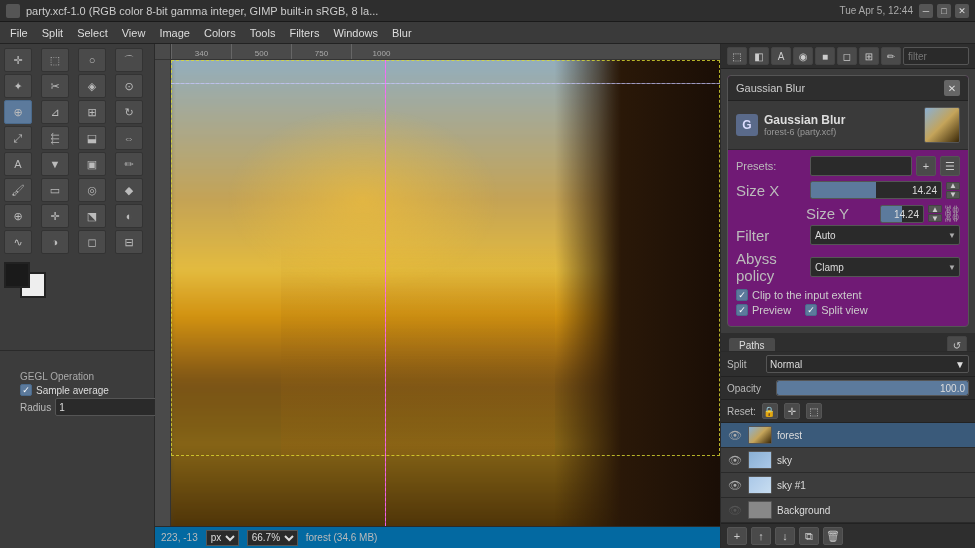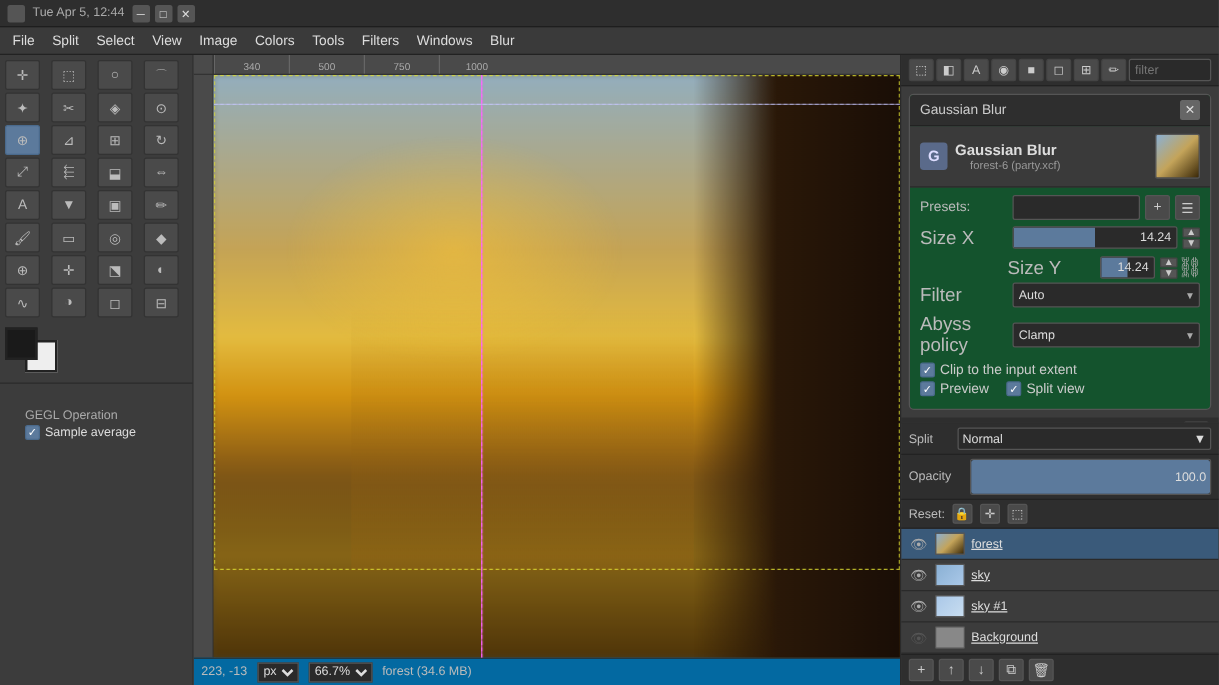--- a/index.html
+++ b/index.html
@@ -93,20 +93,21 @@
       border: 2px solid #222;
       position: absolute;
       cursor: pointer;
     }
     .fg-color { background: #1a1a1a; top: 0; left: 0; z-index: 2; }
     .bg-color { background: #eee; top: 10px; left: 16px; z-index: 1; }
 
     #gegl-section {
       padding: 20px;
       border-top: 1px solid #2a2a2a;
+      margin-top: 44px;
     }
     .section-label { font-size: 10px; color: #aaa; margin-bottom: 2px; }
     .checkbox-row { display: flex; align-items: center; gap: 4px; font-size: 10px; margin-bottom: 2px; }
     .slider-row { display: flex; align-items: center; gap: 4px; }
     .slider-label { font-size: 10px; width: 45px; color: #bbb; }
     .slider-input {
       flex: 1;
       height: 18px;
       background: #2a2a2a;
       border: 1px solid #555;
@@ -264,21 +265,21 @@
     #right-panels {
       width: 255px;
       background: #3c3c3c;
       border-left: 1px solid #2a2a2a;
       display: flex;
       flex-direction: column;
     }
 
     
     #gaussian-blur-dialog {
-      background: #14532d;
+      background: #701a75;
       border: 1px solid #555;
       border-radius: 4px;
       margin: 6px;
       overflow: hidden;
     }
     .dialog-titlebar {
       background: #2e2e2e;
       padding: 4px 8px;
       display: flex;
       align-items: center;
@@ -313,21 +314,21 @@
       border-radius: 3px;
       display: flex;
       align-items: center;
       justify-content: center;
       font-size: 12px;
       font-weight: bold;
       color: #ddf;
     }
     .dialog-plugin-info { flex: 1; }
     .dialog-plugin-name { font-size: 12px; font-weight: bold; color: #ddd; }
-    .dialog-plugin-sub { font-size: 9px; color: #999; margin-left: 12px; }
+    .dialog-plugin-sub { font-size: 9px; color: #999; }
     .dialog-thumb {
       width: 36px;
       height: 36px;
       background: linear-gradient(135deg, #8ab0d4, #c4a45a, #3a2808);
       border: 1px solid #555;
       border-radius: 2px;
     }
 
     .dialog-body { padding: 6px 8px; }
     .dialog-row {
@@ -559,21 +560,21 @@
       display: flex;
       align-items: center;
       gap: 4px;
       padding: 3px 6px;
       background: #2e2e2e;
       border-bottom: 1px solid #222;
     }
     .opacity-label { font-size: 10px; color: #bbb; width: 45px; }
     .opacity-slider {
       flex: 1;
-      height: 29px;
+      height: 16px;
       background: #2a2a2a;
       border: 1px solid #555;
       border-radius: 2px;
       position: relative;
     }
     .opacity-fill {
       position: absolute;
       left: 0; top: 0; bottom: 0;
       background: #5c7a9c;
       width: 100%;
@@ -624,21 +625,21 @@
       font-size: 11px;
       color: #aaa;
     }
     .layer-thumb {
       width: 24px;
       height: 18px;
       border: 1px solid #555;
       border-radius: 1px;
       flex-shrink: 0;
     }
-    .layer-name { font-size: 10px; color: #ddd; flex: 1; text-decoration: underline; }
+    .layer-name { font-size: 10px; color: #ddd; flex: 1; }
 
     .layers-footer {
       display: flex;
       align-items: center;
       gap: 4px;
       padding: 3px 6px;
       background: #2e2e2e;
       border-top: 1px solid #222;
     }
     .layer-action-btn {
@@ -688,20 +689,21 @@
       font-size: 10px;
       padding: 0 4px;
       min-width: 60px;
     }
   </style>
 </head>
 <body>
 
 <div id="title-bar">
   <div class="win-icon"></div>
+  <span class="title-text">party.xcf-1.0 (RGB color 8-bit gamma integer, GIMP built-in sRGB, 8 la...</span>
   <span style="font-size:10px;color:#aaa;">Tue Apr 5, 12:44</span>
   <div class="win-btns">
     <div class="win-btn">─</div>
     <div class="win-btn">□</div>
     <div class="win-btn">✕</div>
   </div>
 </div>
 
 <div id="menu-bar">
   <div class="menu-item">File</div>
@@ -758,20 +760,25 @@
       <div class="color-box bg-color"></div>
       <div class="color-box fg-color"></div>
     </div>
 
     <div id="gegl-section">
       <div class="section-label">GEGL Operation</div>
       <div class="checkbox-row">
         <div class="cb-check">✓</div>
         <span>Sample average</span>
       </div>
+      <div class="slider-row">
+        <span class="slider-label">Radius</span>
+        <input class="slider-input" type="text" value="1" style="">
+        <input class="spin-input" type="text" style="">
+      </div>
     </div>
   </div>
 
   <div id="canvas-area">
     <div id="ruler-corner"></div>
     <div id="canvas-ruler-top">
       <div class="ruler-ticks">
         <div class="ruler-tick">340</div>
         <div class="ruler-tick">500</div>
         <div class="ruler-tick">750</div>

